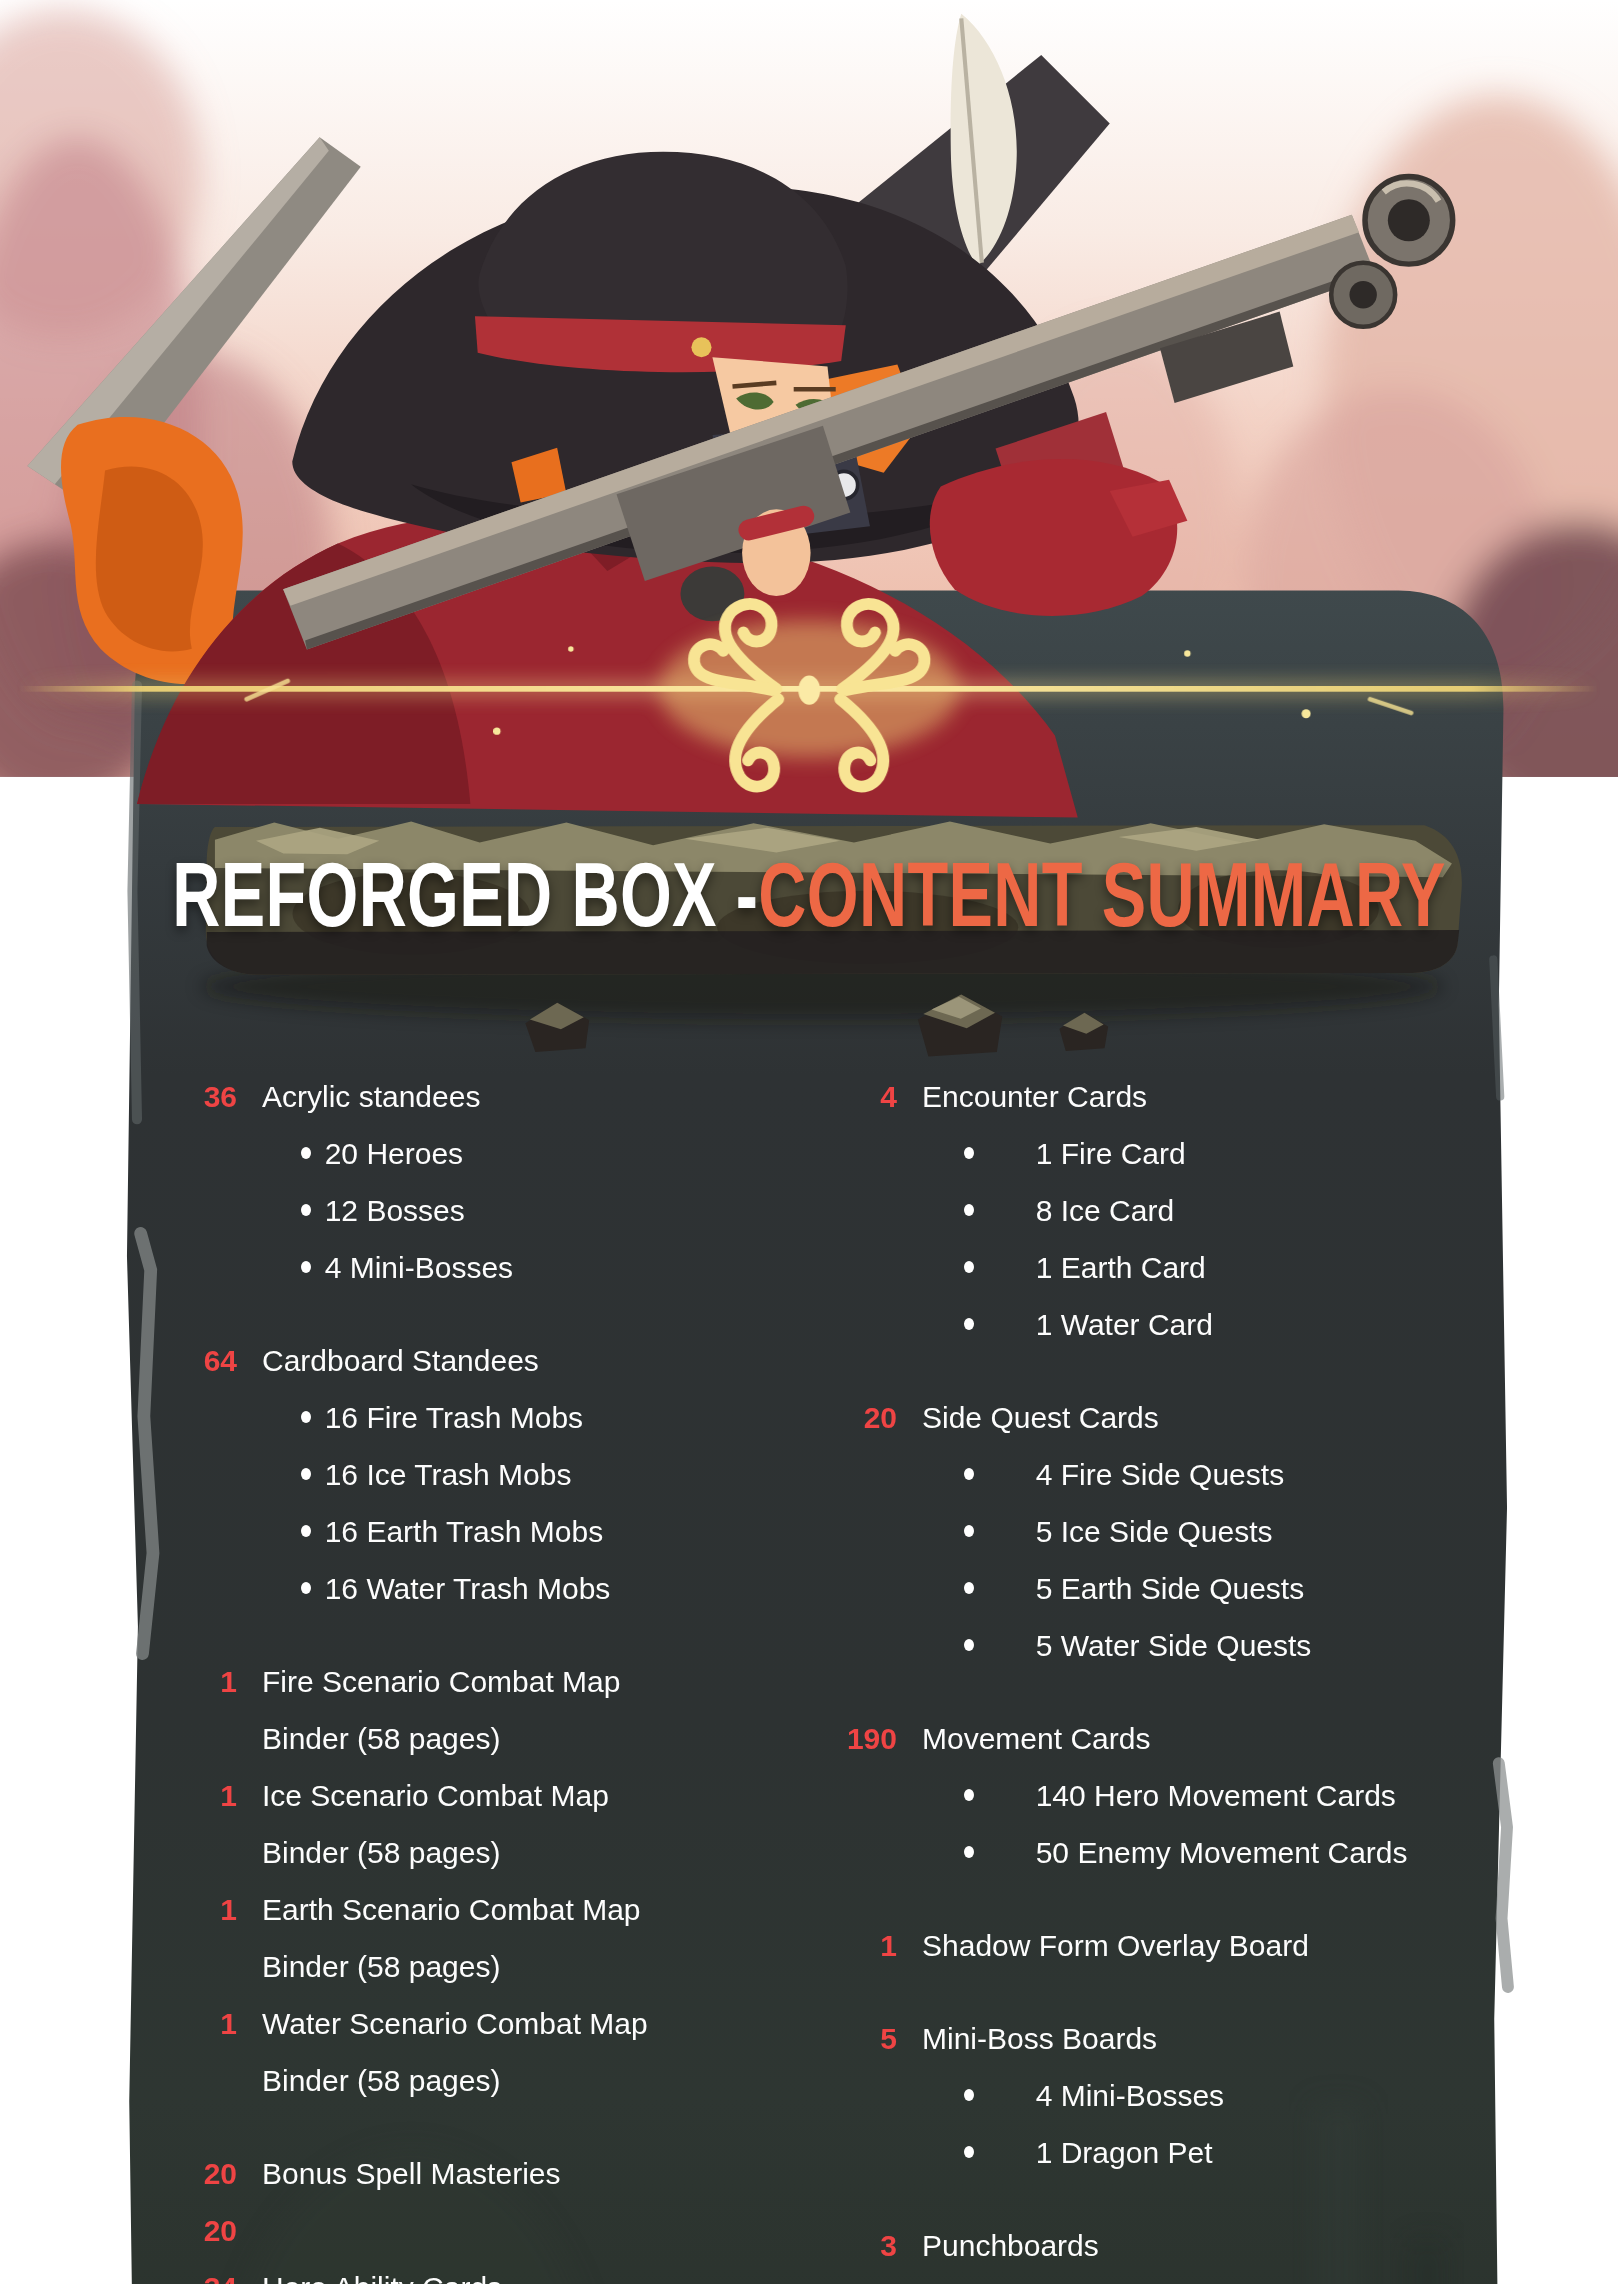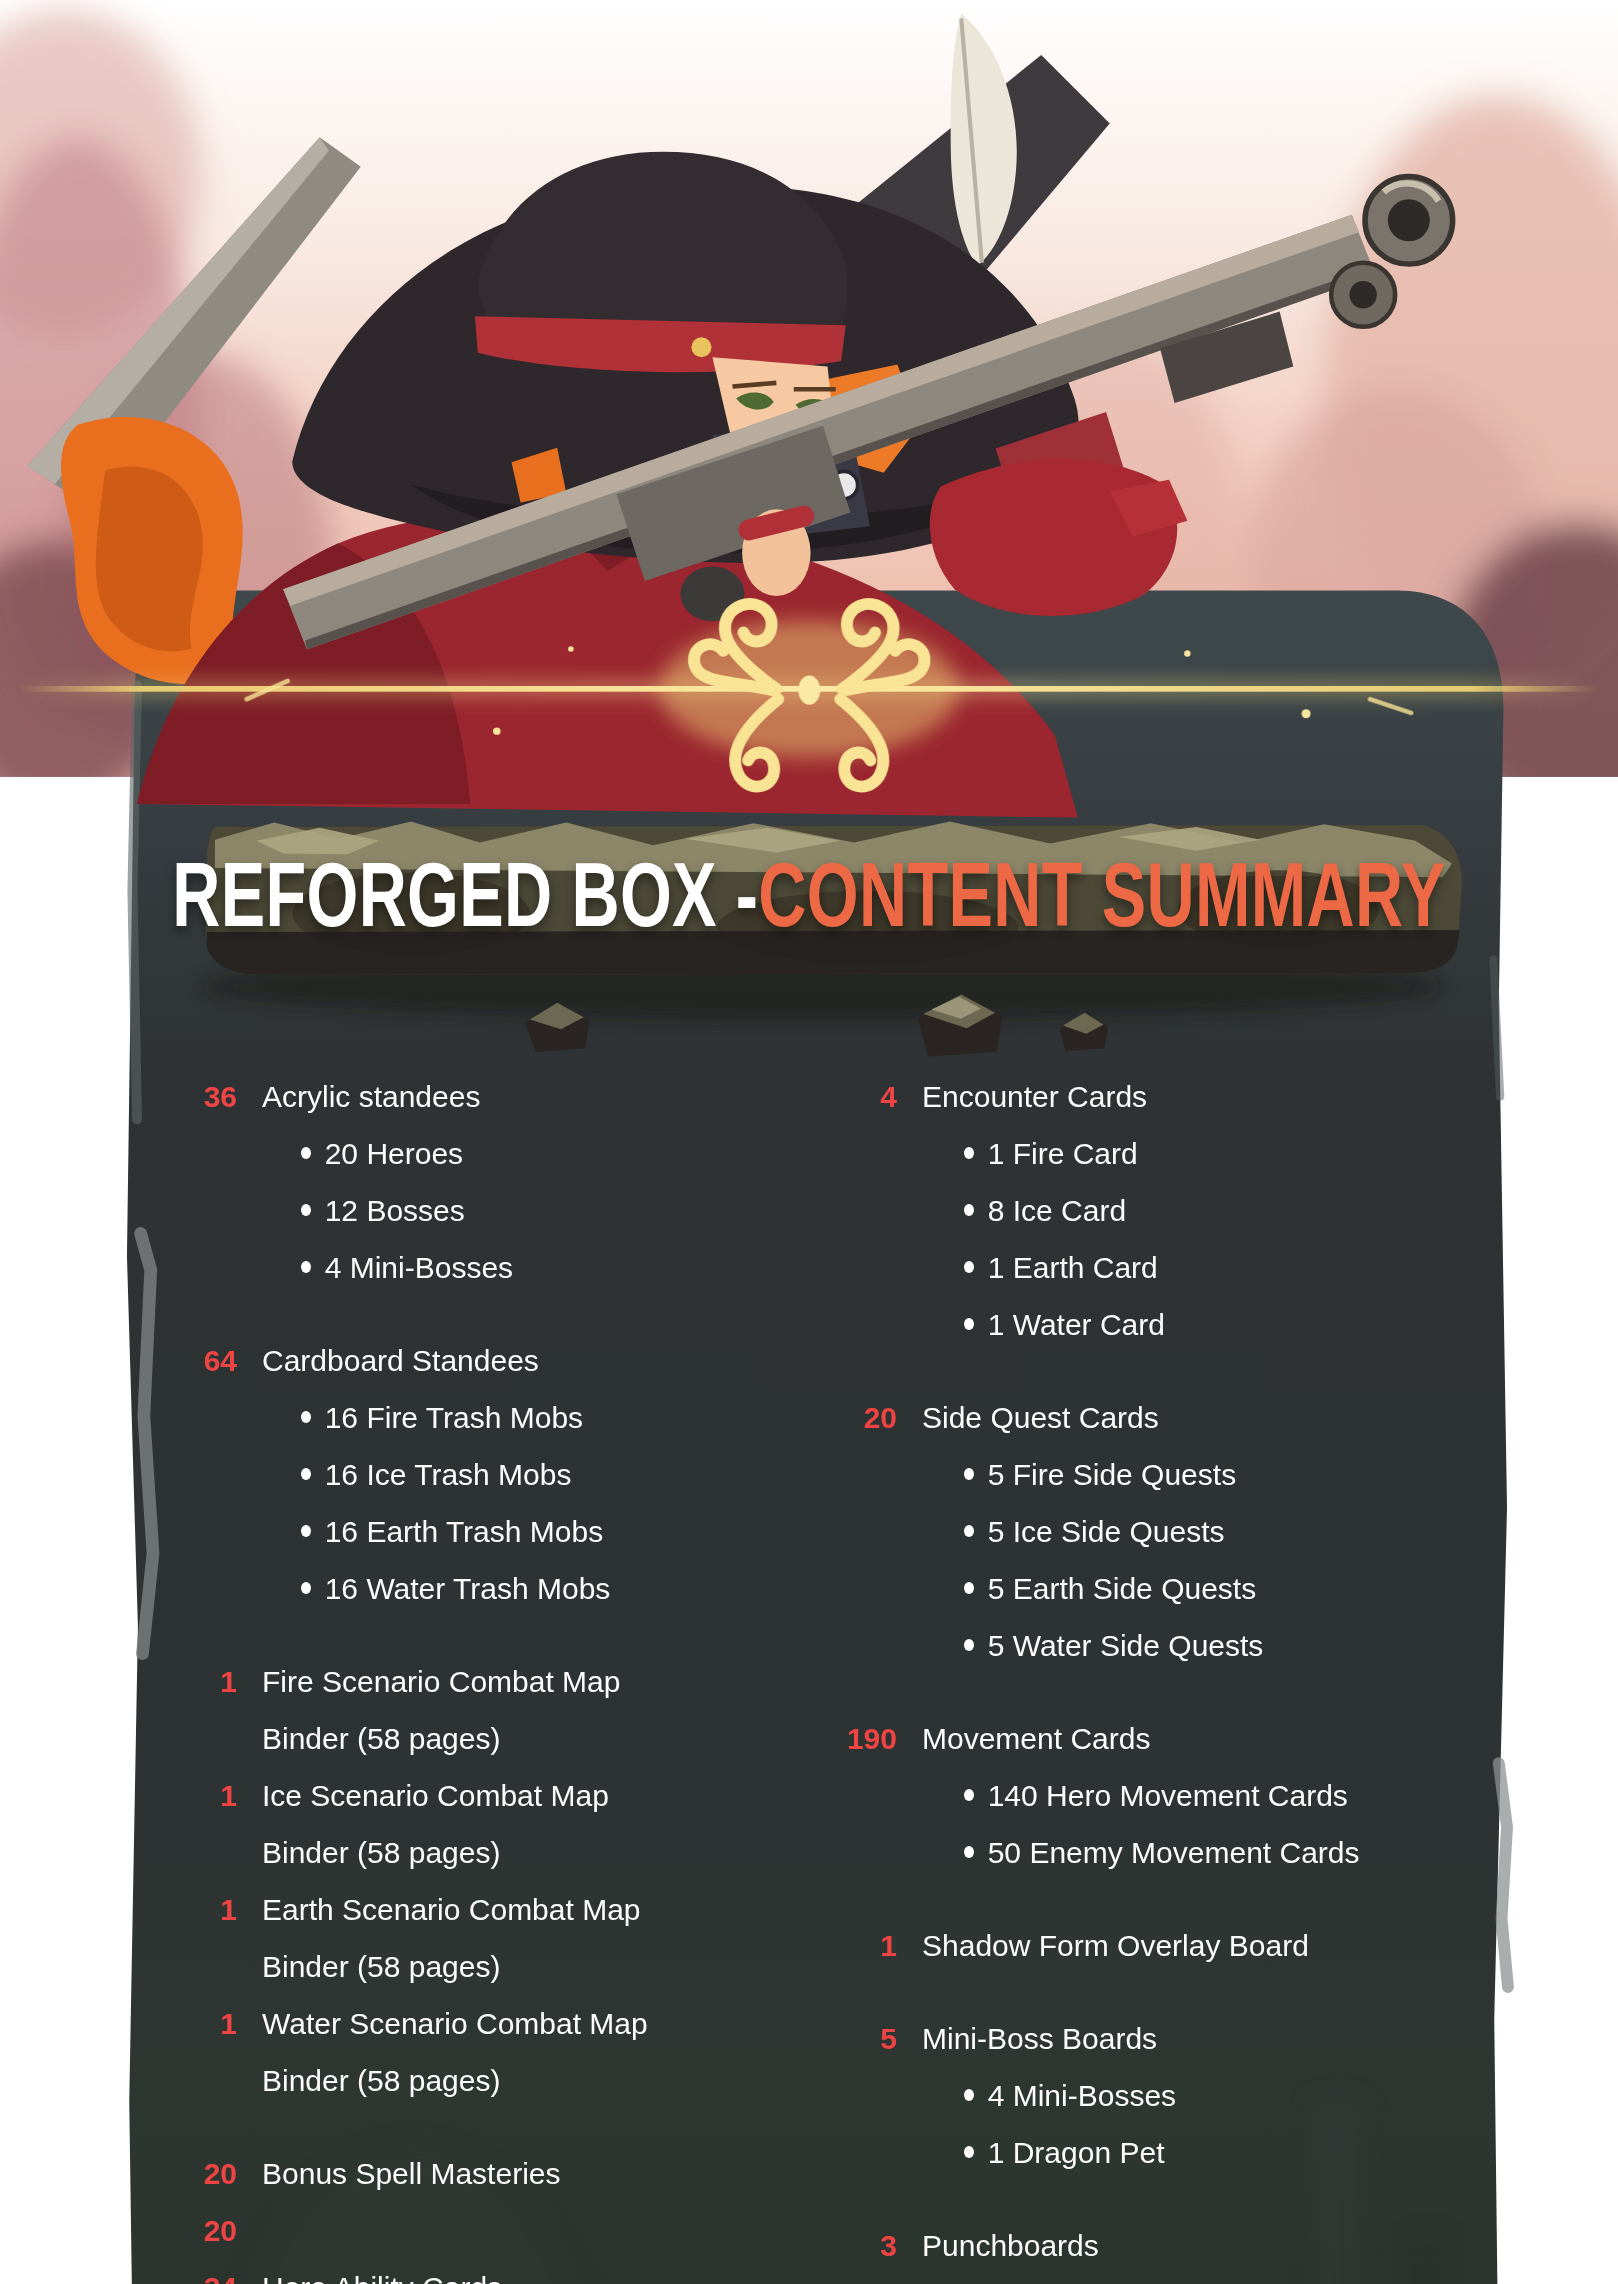--- a/index.html
+++ b/index.html
@@ -20,21 +20,21 @@
   .col-right{left:787px;width:777px;}
   .item{display:flex;align-items:flex-start;}
   .item.gap{margin-top:36px;}
   .qty{flex:0 0 auto;text-align:right;font-weight:bold;color:#ef4444;}
   .col-left .qty{width:82px;margin-right:25px;}
   .col-right .qty{width:110px;margin-right:25px;}
   .col-left .label{width:420px;}
   .col-right .label{width:640px;}
   .sub{display:flex;align-items:flex-start;}
   .col-left .sub{padding-left:146px;}
-  .col-right .sub{padding-left:177px;}
+  .col-right .sub{padding-left:177px;gap:48px;}
   .bullet{flex:0 0 auto;width:10px;height:12px;border-radius:50%;background:#ffffff;
           margin:22.4px 13.7px 0 0;}
 </style>
 </head>
 <body>
 
 <div class="page">
 
   <svg width="1618" height="777" viewBox="0 0 3543 1700">
     <defs>
@@ -317,21 +317,21 @@
       <div class="sub">
         <span class="bullet"></span>
         <span class="sub-label">1 Water Card</span>
       </div>
       <div class="item gap">
         <span class="qty">20</span>
         <span class="label">Side Quest Cards</span>
       </div>
       <div class="sub">
         <span class="bullet"></span>
-        <span class="sub-label">5 Fire Side Quests</span>
+        <span class="sub-label">4 Fire Side Quests</span>
       </div>
       <div class="sub">
         <span class="bullet"></span>
         <span class="sub-label">5 Ice Side Quests</span>
       </div>
       <div class="sub">
         <span class="bullet"></span>
         <span class="sub-label">5 Earth Side Quests</span>
       </div>
       <div class="sub">

